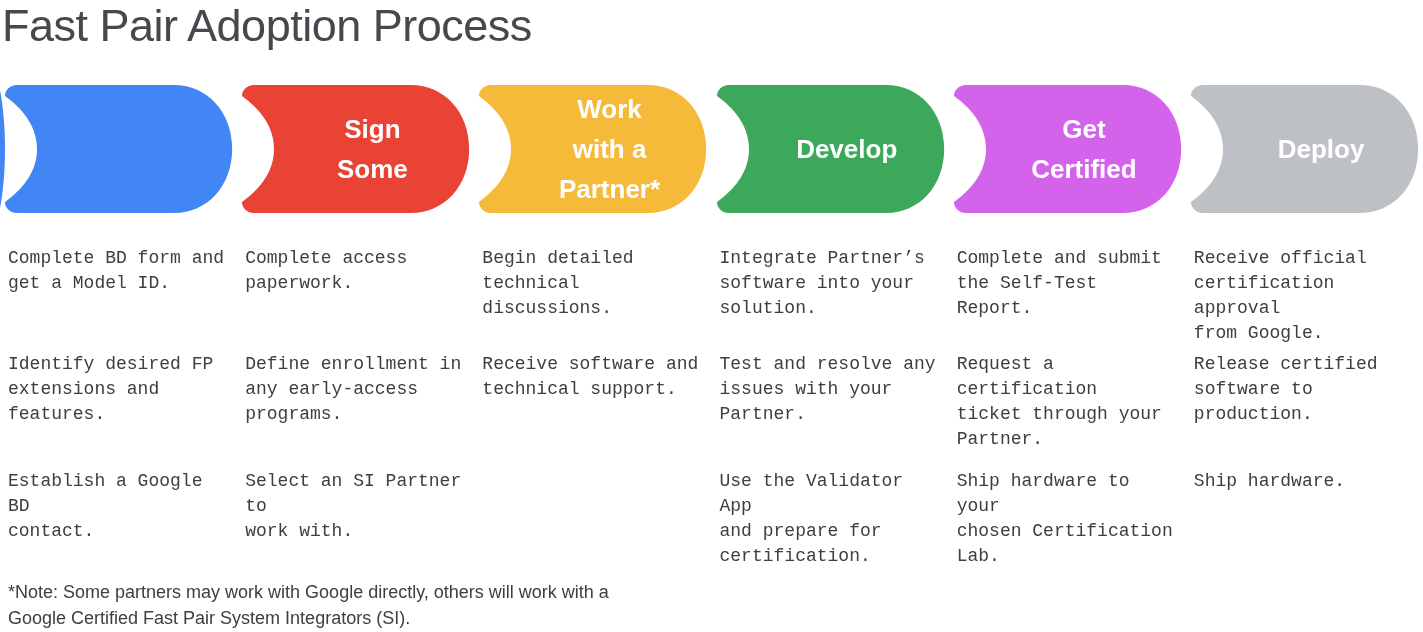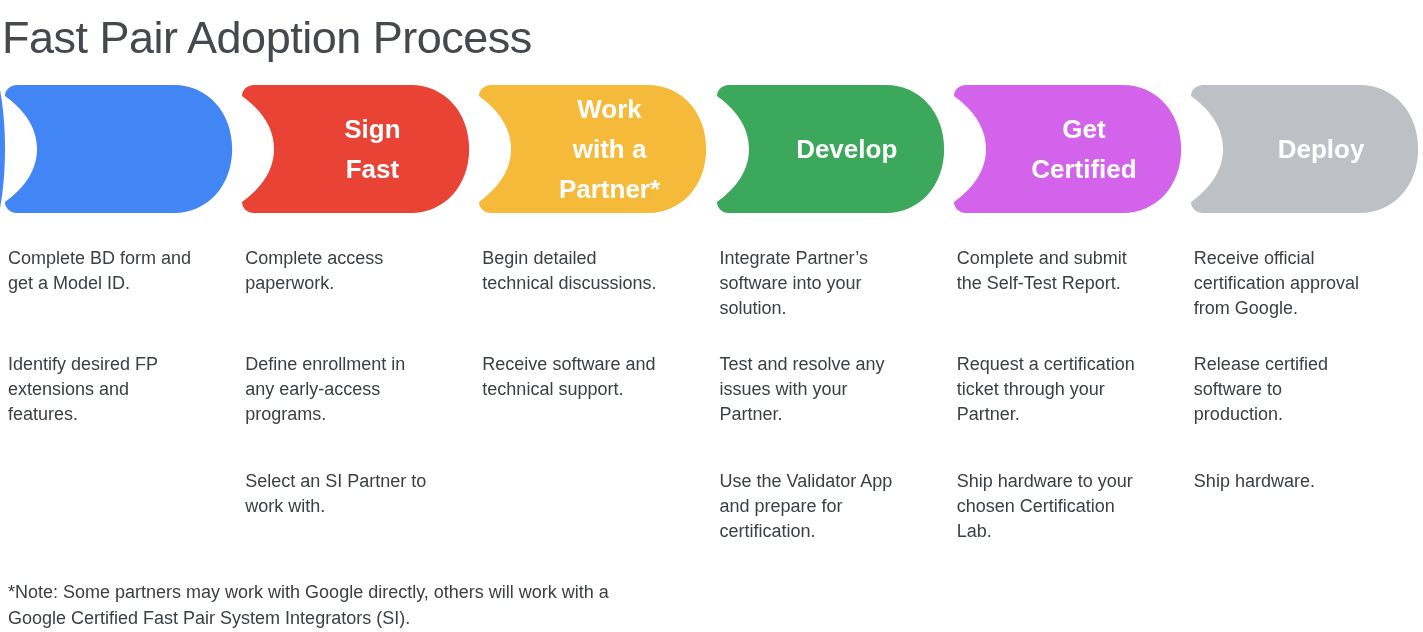--- a/index.html
+++ b/index.html
@@ -1,21 +1,21 @@
 <!DOCTYPE html>
 <html><head>
 <meta charset="utf-8">
 <style>
   html,body{margin:0;padding:0;background:#fff;}
   .canvas{
     position:relative;width:1423px;height:632px;background:#ffffff;
     font-family:"Liberation Sans",sans-serif;overflow:hidden;
   }
   .title{
-    position:absolute;left:2px;top:12px;margin:0;
+    position:absolute;left:2px;top:0;margin:0;
     font-size:45px;line-height:52px;font-weight:400;
     color:#45484c;letter-spacing:-0.5px;
   }
   .stages{
     position:absolute;left:0;top:85px;width:100%;height:128px;display:flex;
   }
   .stage{position:relative;flex:1 1 0;height:128px;}
   .shape{position:absolute;left:0;top:0;width:100%;height:100%;display:block;}
   .stage-label{
     position:absolute;top:0;bottom:0;left:15%;right:1%;
@@ -25,20 +25,21 @@
     white-space:pre-line;
   }
   .notes{
     position:absolute;left:0;top:246px;width:100%;height:330px;display:flex;
   }
   .note-col{position:relative;flex:1 1 0;}
   .note{
     position:absolute;left:8px;right:12px;
     font-size:18px;line-height:25px;color:#3c4043;
     white-space:pre-line;
+    font-family:Liberation Mono, monospace;
   }
   .n1{top:0;} .n2{top:106px;} .n3{top:223px;}
   .footnote{
     position:absolute;left:8px;top:579px;
     font-size:18px;line-height:26px;color:#3c4043;
     white-space:pre-line;
   }
 </style>
 </head>
 <body>
@@ -54,21 +55,21 @@
         <path d="M0,5 C3,20 5,42 5,64 C5,86 3,108 0,123 Z" fill="#4285F4"></path>
         <path d="M17,0 L174,0 C207,0 232,27 232,64 C232,101 207,128 174,128 L17,128 C10,128 5,123 5,117 C27,101 37,83 37,64 C37,45 27,27 5,11 C5,5 10,0 17,0 Z" fill="#4285F4"></path>
       </svg>
     </div>
 
     <div class="stage">
       <svg class="shape" viewBox="0 0 237 128" preserveAspectRatio="none" xmlns="http://www.w3.org/2000/svg">
         <path d="M17,0 L174,0 C207,0 232,27 232,64 C232,101 207,128 174,128 L17,128 C10,128 5,123 5,117 C27,101 37,83 37,64 C37,45 27,27 5,11 C5,5 10,0 17,0 Z" fill="#E94335"></path>
       </svg>
       <div class="stage-label">Sign
-Fast</div>
+Some</div>
     </div>
 
     <div class="stage">
       <svg class="shape" viewBox="0 0 237 128" preserveAspectRatio="none" xmlns="http://www.w3.org/2000/svg">
         <path d="M17,0 L174,0 C207,0 232,27 232,64 C232,101 207,128 174,128 L17,128 C10,128 5,123 5,117 C27,101 37,83 37,64 C37,45 27,27 5,11 C5,5 10,0 17,0 Z" fill="#F6BA3B"></path>
       </svg>
       <div class="stage-label">Work
 with a
 Partner*</div>
     </div>
@@ -98,20 +99,22 @@
   </div>
 
   <div class="notes">
 
     <div class="note-col">
       <div class="note n1">Complete BD form and
 get a Model ID.</div>
       <div class="note n2">Identify desired FP
 extensions and
 features.</div>
+      <div class="note n3">Establish a Google BD
+contact.</div>
     </div>
 
     <div class="note-col">
       <div class="note n1">Complete access
 paperwork.</div>
       <div class="note n2">Define enrollment in
 any early-access
 programs.</div>
       <div class="note n3">Select an SI Partner to
 work with.</div>

